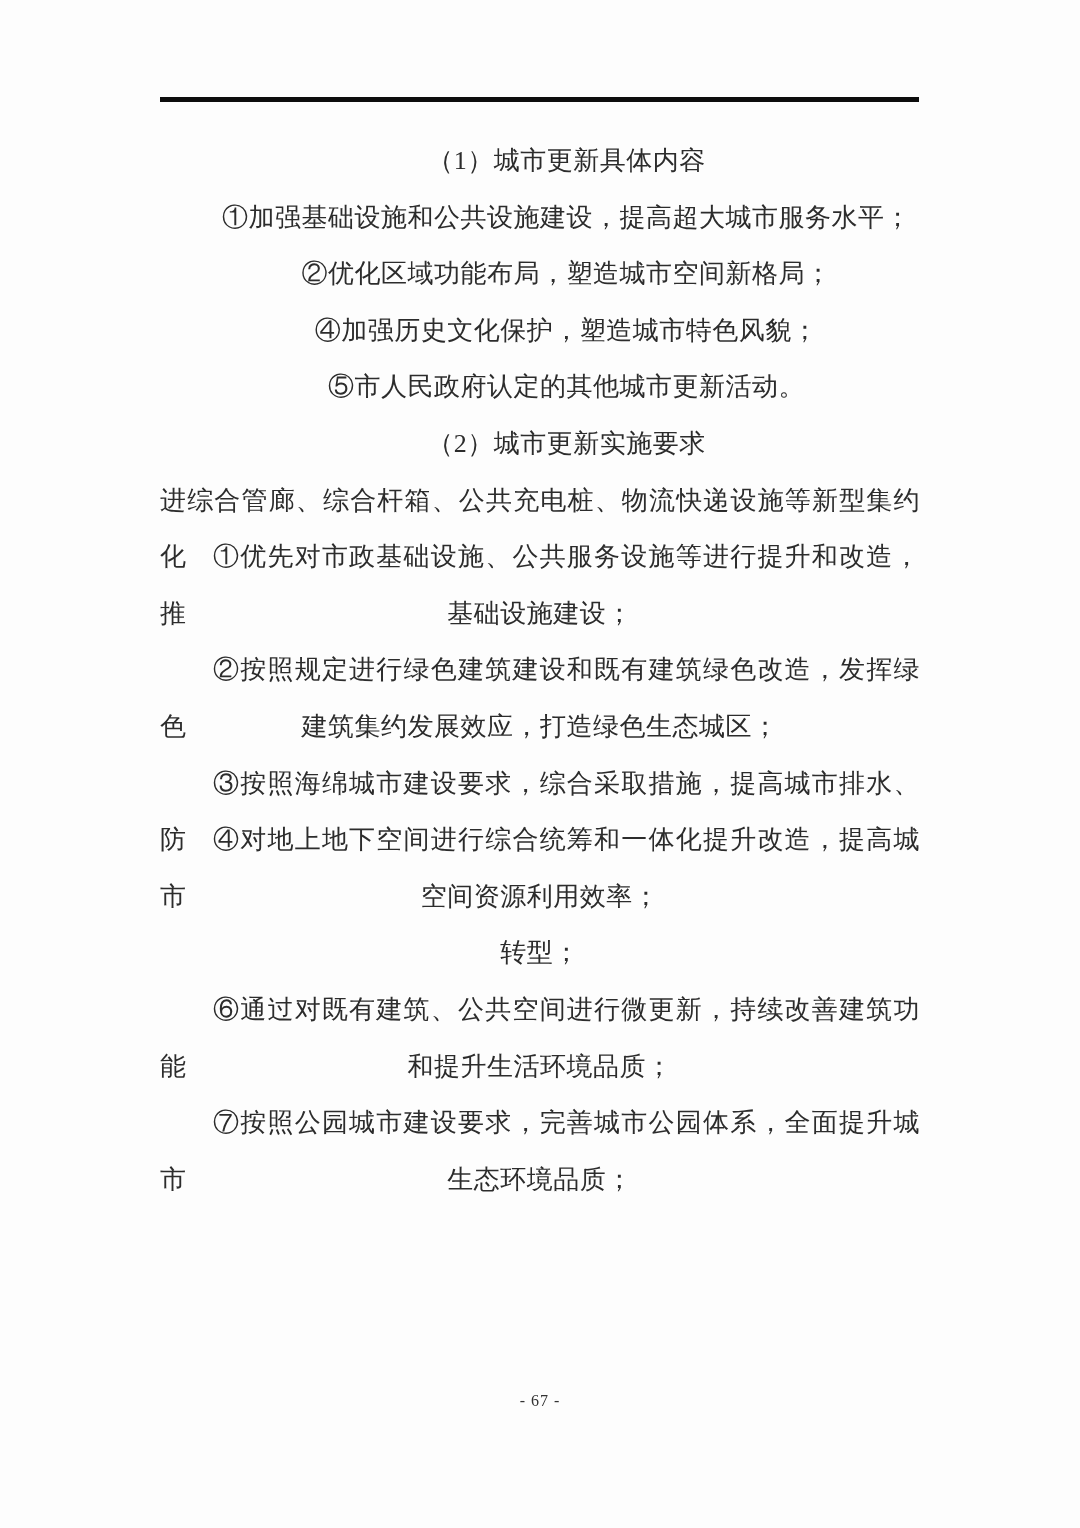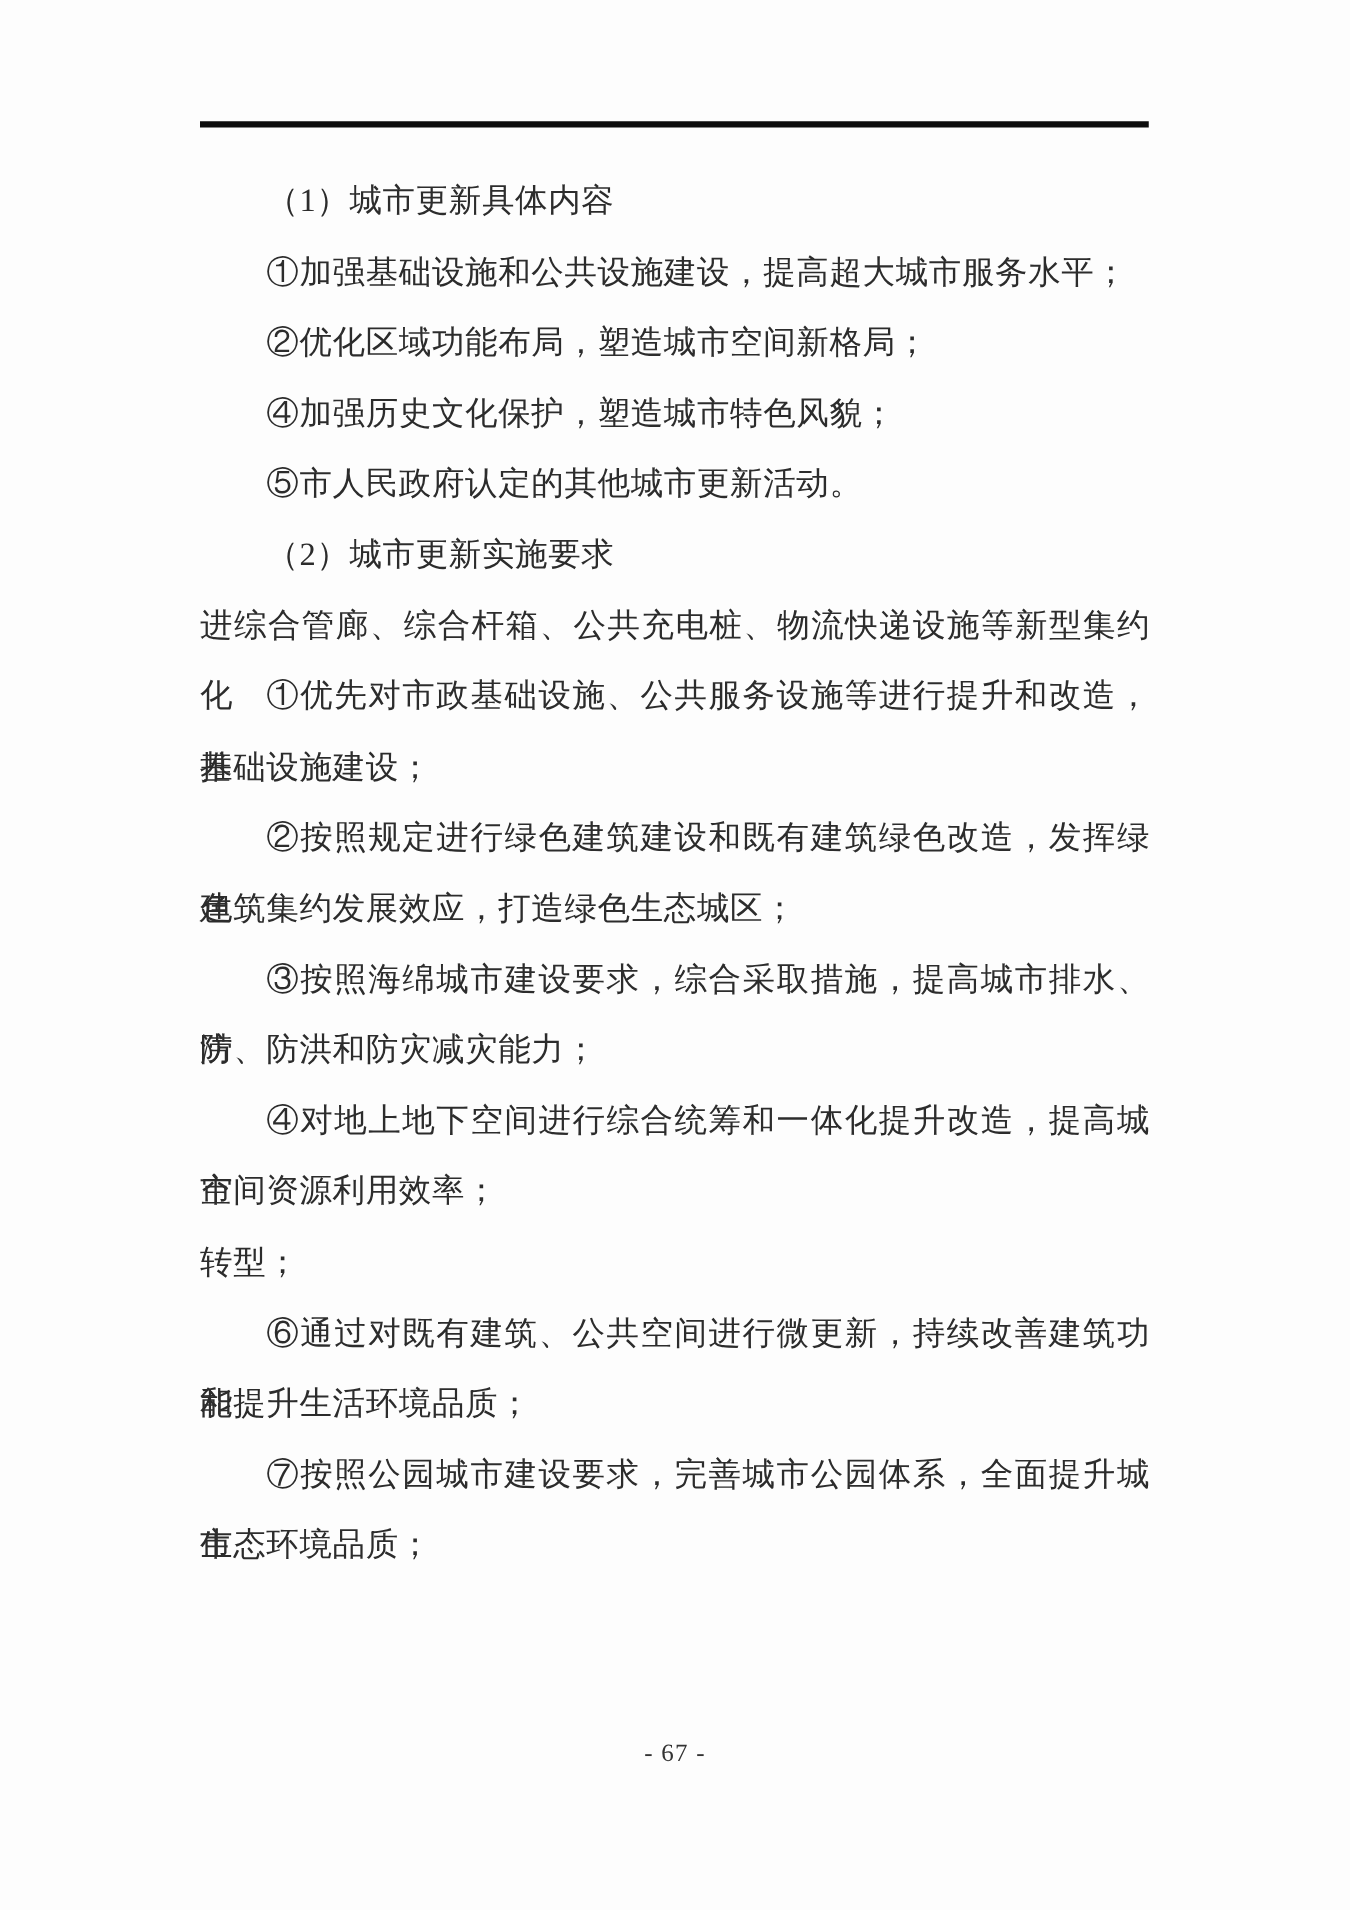--- a/index.html
+++ b/index.html
@@ -36,39 +36,39 @@
     left: 160px;
     top: 133px;
     width: 760px;
   }
   .line {
     height: 56.6px;
     line-height: 56.6px;
     font-size: 26px;
     color: #2c2c2c;
     letter-spacing: 0.5px;
-    text-align: left;
+    text-align: center;
     white-space: nowrap;
   }
   .line.ind {
     text-indent: 53px;
   }
   .line.jus {
     white-space: normal;
     text-align: justify;
     text-align-last: justify;
     text-justify: inter-character;
   }
   .footer {
     position: absolute;
     left: 0;
     top: 1392px;
     width: 1080px;
     text-align: center;
-    font-size: 20px;
+    font-size: 16px;
     color: #333333;
     letter-spacing: 1px;
   }
 </style>
 </head>
 <body>
 
 <div class="page">
 
   <div class="header-rule"></div>
@@ -79,21 +79,20 @@
     <div class="line ind">②优化区域功能布局，塑造城市空间新格局；</div>
     <div class="line ind">④加强历史文化保护，塑造城市特色风貌；</div>
     <div class="line ind">⑤市人民政府认定的其他城市更新活动。</div>
     <div class="line ind">（2）城市更新实施要求</div>
     <div class="line jus">进综合管廊、综合杆箱、公共充电桩、物流快递设施等新型集约化</div>
     <div class="line ind jus">①优先对市政基础设施、公共服务设施等进行提升和改造，推</div>
     <div class="line">基础设施建设；</div>
     <div class="line ind jus">②按照规定进行绿色建筑建设和既有建筑绿色改造，发挥绿色</div>
     <div class="line">建筑集约发展效应，打造绿色生态城区；</div>
     <div class="line ind jus">③按照海绵城市建设要求，综合采取措施，提高城市排水、防</div>
-    <div class="line">涝、防洪和防灾减灾能力；</div>
     <div class="line ind jus">④对地上地下空间进行综合统筹和一体化提升改造，提高城市</div>
     <div class="line">空间资源利用效率；</div>
     <div class="line">转型；</div>
     <div class="line ind jus">⑥通过对既有建筑、公共空间进行微更新，持续改善建筑功能</div>
     <div class="line">和提升生活环境品质；</div>
     <div class="line ind jus">⑦按照公园城市建设要求，完善城市公园体系，全面提升城市</div>
     <div class="line">生态环境品质；</div>
   </main>
 
   <div class="footer">- 67 -</div>

